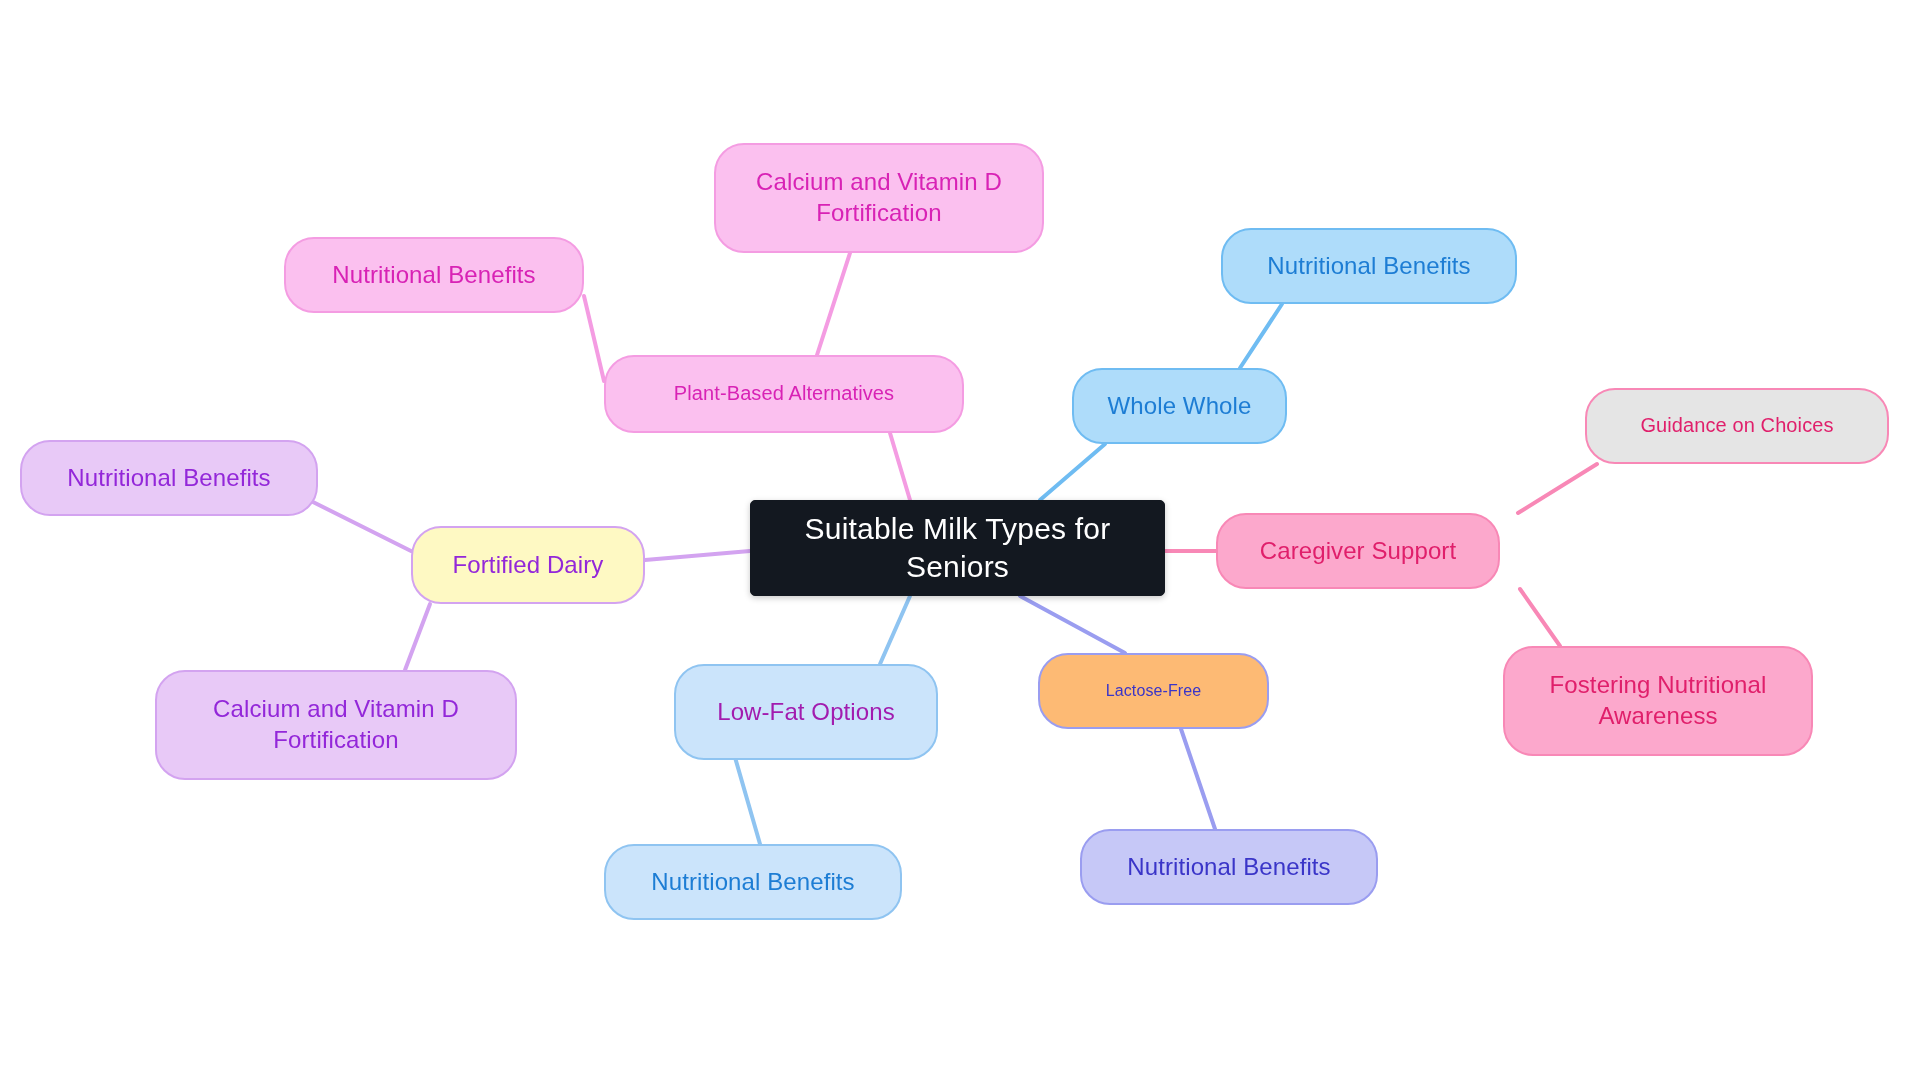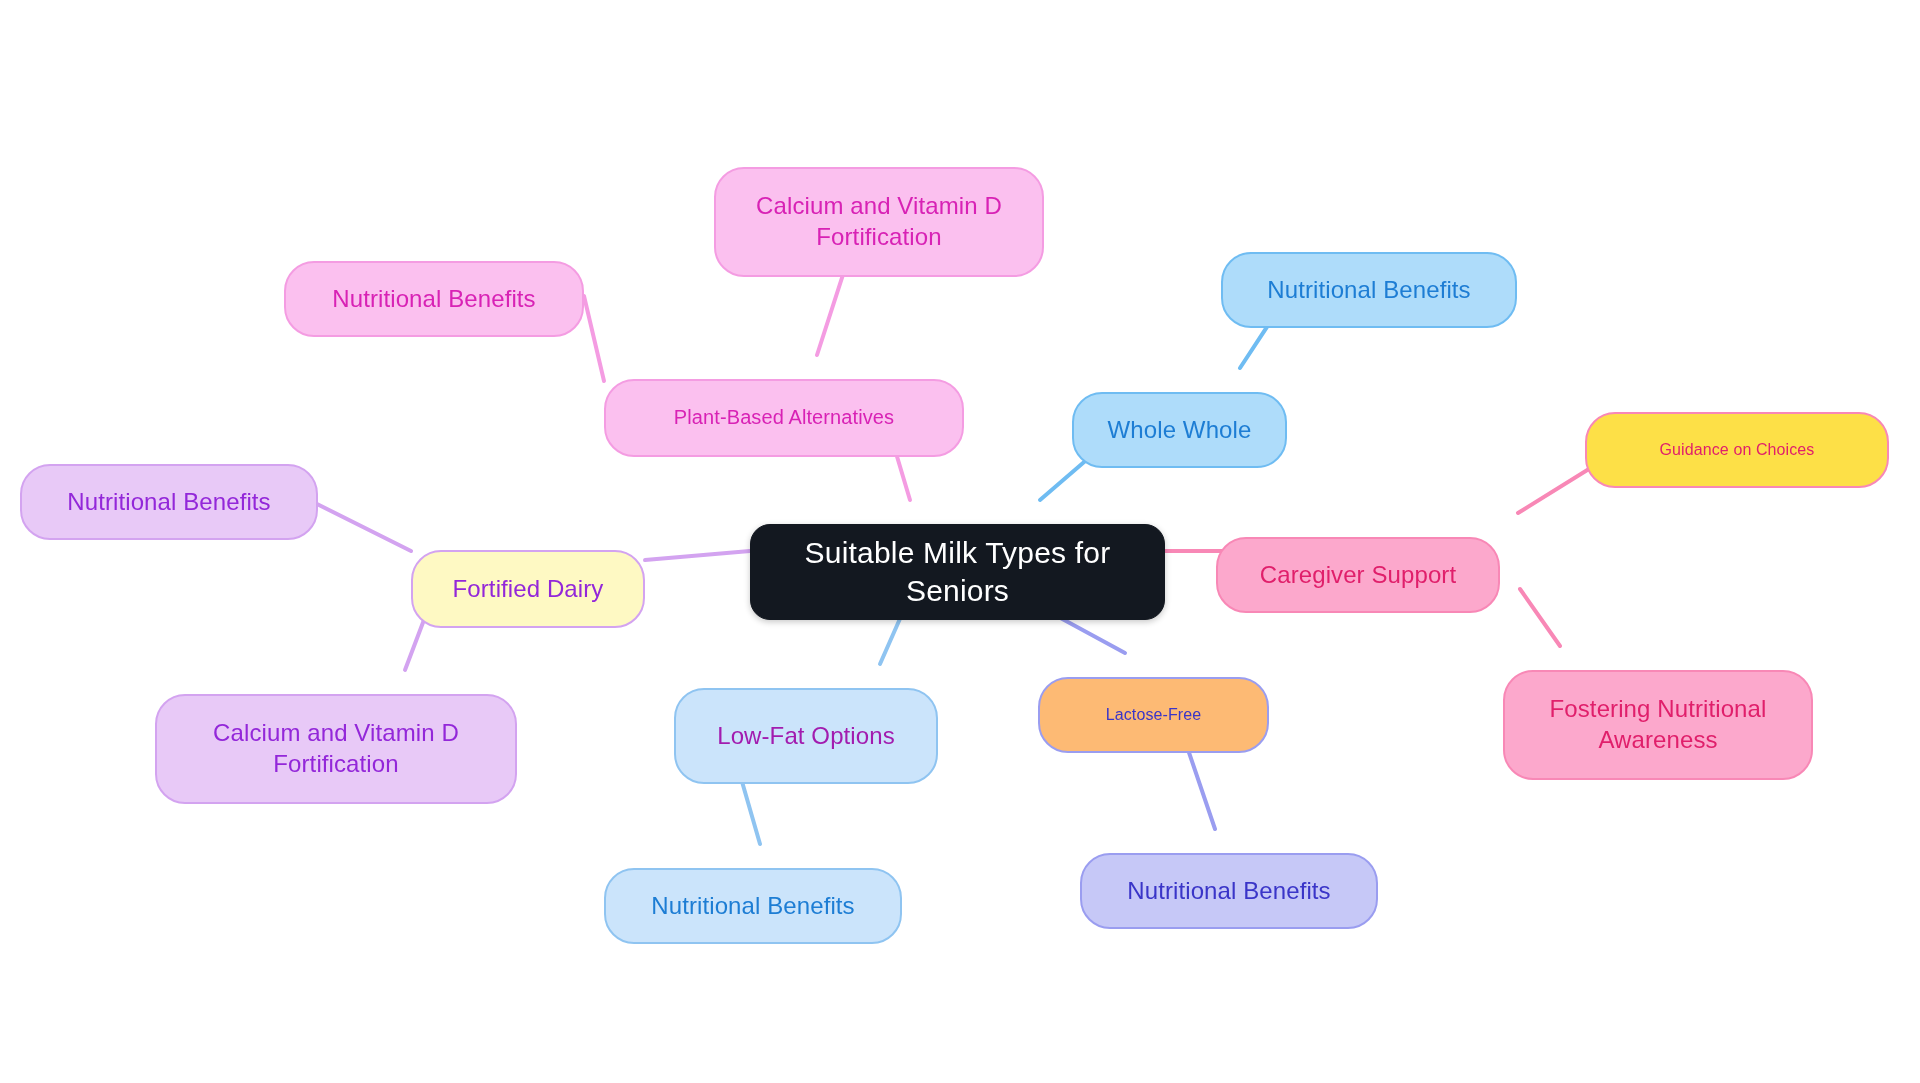--- a/index.html
+++ b/index.html
@@ -33,24 +33,23 @@
     align-items: center;
     justify-content: center;
     text-align: center;
     border-radius: 30px;
     border-style: solid;
     border-width: 2px;
     line-height: 1.28;
     letter-spacing: 0.1px;
     white-space: pre-line;
     padding: 4px 10px;
-    margin-top: 24px;
   }
   .node.root {
-    border-radius: 20px;
+    border-radius: 5px;
     border-width: 1px;
     letter-spacing: 0.2px;
     box-shadow: 0 2px 6px rgba(0,0,0,0.22);
   }
 </style>
 </head>
 <body>
 
 <div id="canvas" style="background: rgb(255, 255, 255);">
   <svg id="edge-layer" viewBox="0 0 1920 1083" preserveAspectRatio="none" xmlns="http://www.w3.org/2000/svg">
@@ -72,21 +71,21 @@
     </svg>
   <div id="node-layer">
       <div class="node root" style="left: 750px; top: 500px; width: 415px; height: 96px; background: rgb(19, 24, 32); border-color: rgb(19, 24, 32); color: rgb(255, 255, 255); font-size: 30px;"><span>Suitable Milk Types for Seniors</span></div>
       <div class="node" style="left: 604px; top: 355px; width: 360px; height: 78px; background: rgb(251, 192, 239); border-color: rgb(244, 156, 226); color: rgb(216, 34, 181); font-size: 20px;"><span>Plant-Based Alternatives</span></div>
       <div class="node" style="left: 284px; top: 237px; width: 300px; height: 76px; background: rgb(251, 192, 239); border-color: rgb(244, 156, 226); color: rgb(216, 34, 181); font-size: 24px;"><span>Nutritional Benefits</span></div>
       <div class="node" style="left: 714px; top: 143px; width: 330px; height: 110px; background: rgb(251, 192, 239); border-color: rgb(244, 156, 226); color: rgb(216, 34, 181); font-size: 24px;"><span>Calcium and Vitamin D
 Fortification</span></div>
       <div class="node" style="left: 1072px; top: 368px; width: 215px; height: 76px; background: rgb(174, 220, 250); border-color: rgb(111, 188, 242); color: rgb(29, 125, 212); font-size: 24px;"><span>Whole Whole</span></div>
       <div class="node" style="left: 1221px; top: 228px; width: 296px; height: 76px; background: rgb(174, 220, 250); border-color: rgb(111, 188, 242); color: rgb(29, 125, 212); font-size: 24px;"><span>Nutritional Benefits</span></div>
       <div class="node" style="left: 1216px; top: 513px; width: 284px; height: 76px; background: rgb(252, 168, 204); border-color: rgb(248, 136, 182); color: rgb(224, 31, 107); font-size: 24px;"><span>Caregiver Support</span></div>
-      <div class="node" style="left: 1585px; top: 388px; width: 304px; height: 76px; background: #fde047; border-color: rgb(248, 136, 182); color: rgb(224, 31, 107); font-size: 16px; align-items: center;"><span>Guidance on Choices</span></div>
+      <div class="node" style="left: 1585px; top: 388px; width: 304px; height: 76px; background: #e5e5e5; border-color: rgb(248, 136, 182); color: rgb(224, 31, 107); font-size: 20px; align-items: center;"><span>Guidance on Choices</span></div>
       <div class="node" style="left: 1503px; top: 646px; width: 310px; height: 110px; background: rgb(252, 168, 204); border-color: rgb(248, 136, 182); color: rgb(224, 31, 107); font-size: 24px; justify-content: center;"><span>Fostering Nutritional
 Awareness</span></div>
       <div class="node" style="left: 1038px; top: 653px; width: 231px; height: 76px; background: #fdba74; border-color: rgb(154, 157, 240); color: rgb(58, 53, 200); font-size: 16px;"><span>Lactose-Free</span></div>
       <div class="node" style="left: 1080px; top: 829px; width: 298px; height: 76px; background: rgb(198, 200, 247); border-color: rgb(154, 157, 240); color: rgb(58, 53, 200); font-size: 24px;"><span>Nutritional Benefits</span></div>
       <div class="node" style="left: 674px; top: 664px; width: 264px; height: 96px; background: rgb(203, 228, 251); border-color: rgb(143, 196, 241); color: #a21caf; font-size: 24px;"><span>Low-Fat Options</span></div>
       <div class="node" style="left: 604px; top: 844px; width: 298px; height: 76px; background: rgb(203, 228, 251); border-color: rgb(143, 196, 241); color: rgb(29, 125, 212); font-size: 24px;"><span>Nutritional Benefits</span></div>
       <div class="node" style="left: 411px; top: 526px; width: 234px; height: 78px; background: #fef9c3; border-color: rgb(211, 163, 240); color: rgb(147, 39, 217); font-size: 24px;"><span>Fortified Dairy</span></div>
       <div class="node" style="left: 20px; top: 440px; width: 298px; height: 76px; background: rgb(232, 201, 247); border-color: rgb(211, 163, 240); color: rgb(147, 39, 217); font-size: 24px;"><span>Nutritional Benefits</span></div>
       <div class="node" style="left: 155px; top: 670px; width: 362px; height: 110px; background: rgb(232, 201, 247); border-color: rgb(211, 163, 240); color: rgb(147, 39, 217); font-size: 24px;"><span>Calcium and Vitamin D
 Fortification</span></div>

